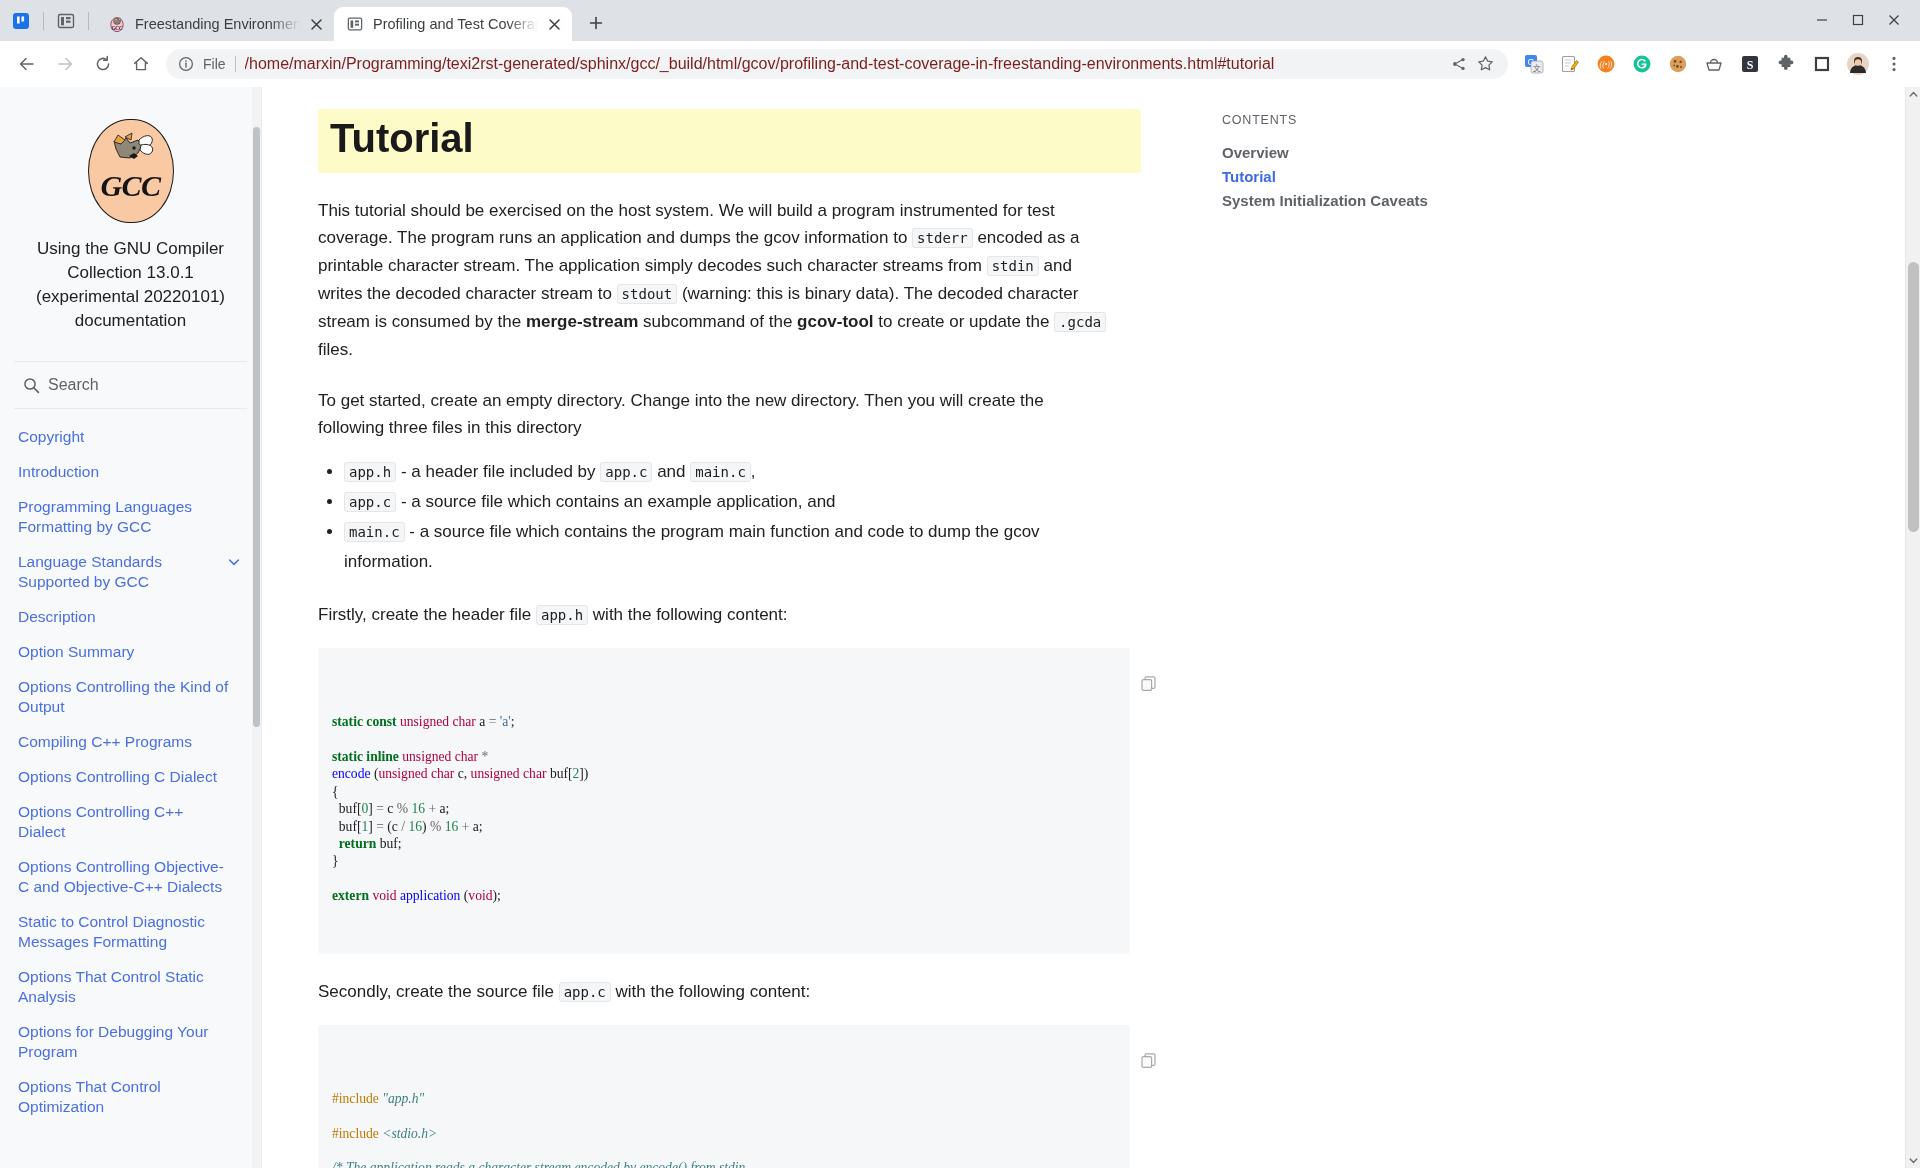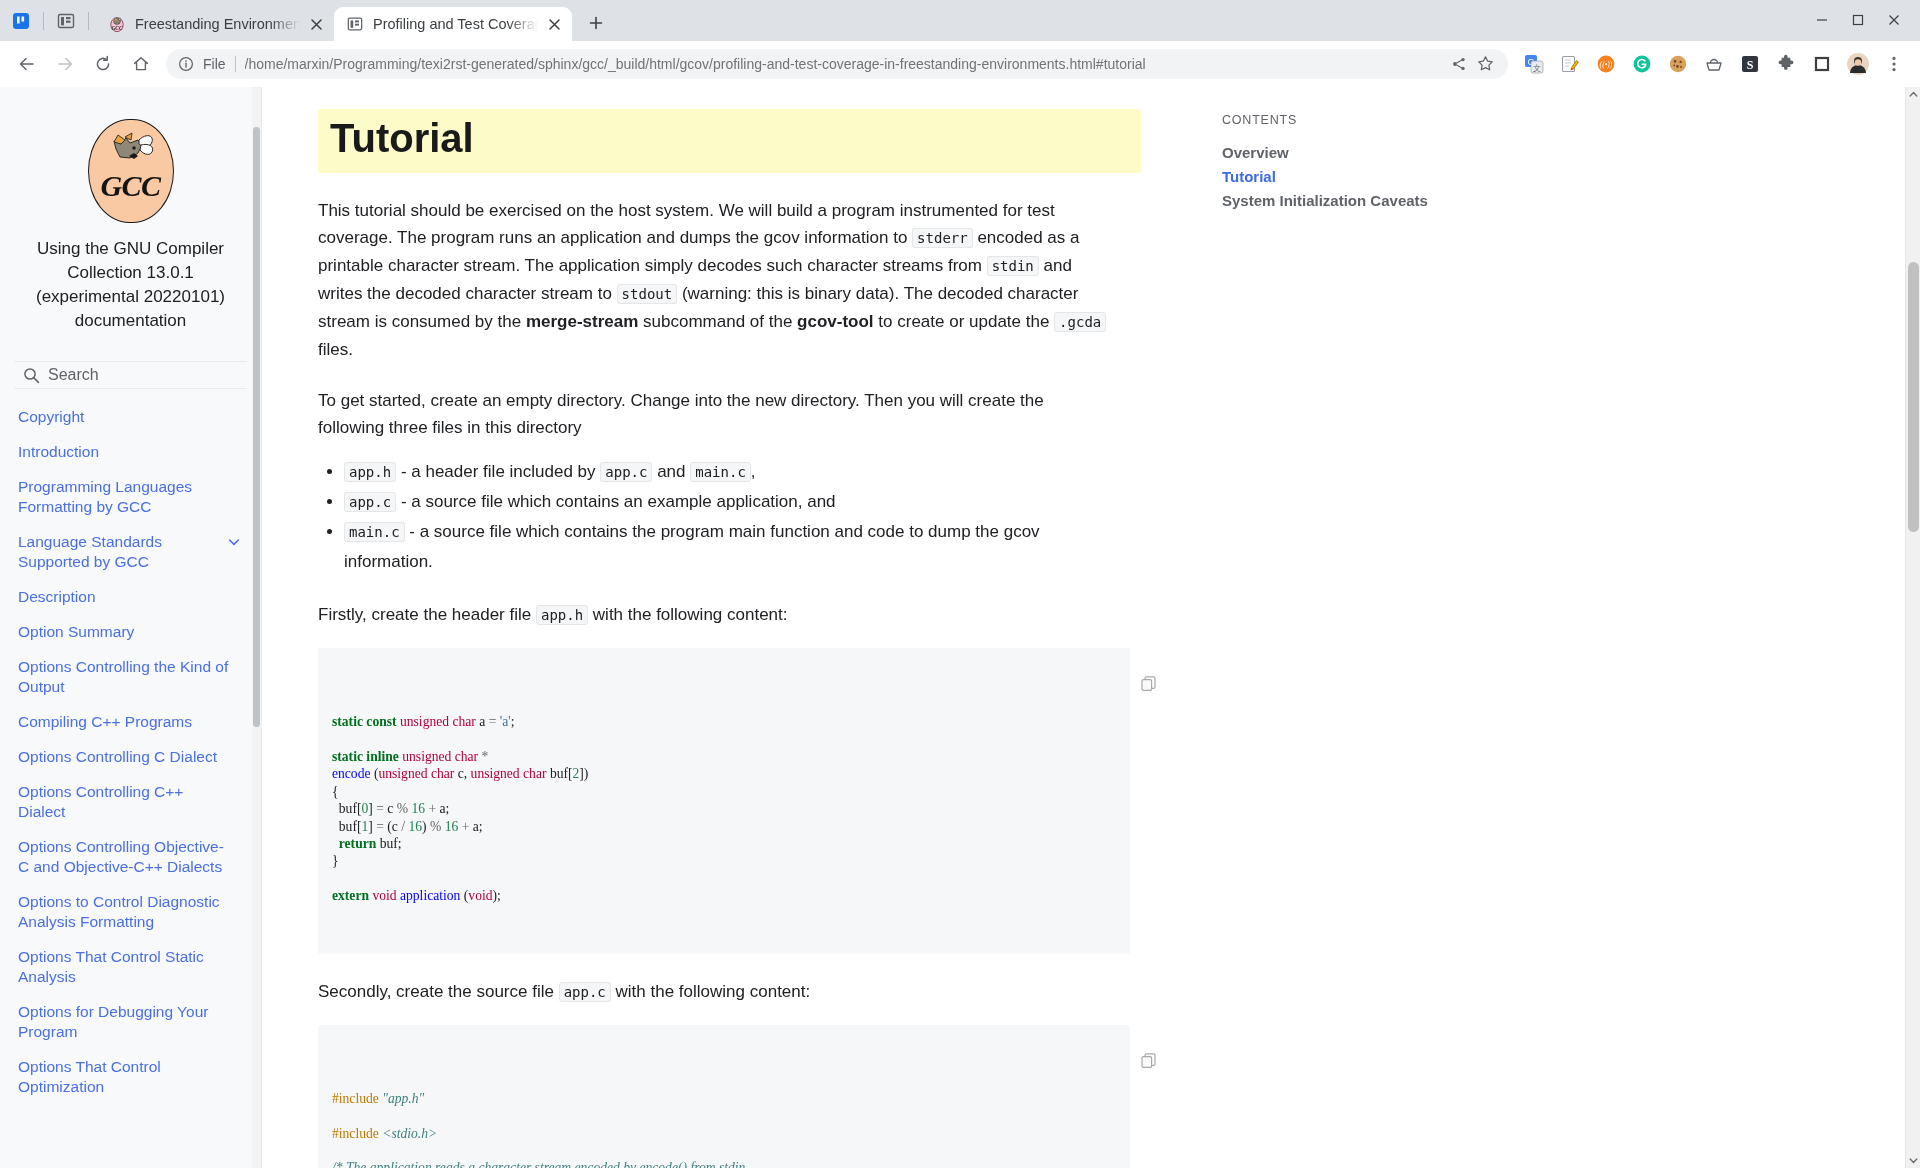--- a/index.html
+++ b/index.html
@@ -65,21 +65,21 @@
   }
   .tbtn { width: 30px; height: 30px; display:flex; align-items:center; justify-content:center; border-radius:50%; margin: 0 4px; flex:0 0 30px;}
   .omnibox {
     flex: 1 1 auto; height: 30px; background: #f1f3f4;
     border-radius: 16px; display: flex; align-items: center;
     padding: 0 10px 0 12px; margin: 0 8px 0 6px; min-width: 0;
   }
   .omnibox .infoicon { flex: 0 0 18px; margin-right: 7px; display:flex;align-items:center;}
   .omnibox .scheme { font-size: 14px; color: #5f6368; margin-right: 9px; flex:0 0 auto;}
   .omnibox .divider { width:1px; height:16px; background:#bdc1c6; margin-right:9px; flex:0 0 1px;}
-  .omnibox .urltext { font-size: 14px; color: #737373; white-space: nowrap; overflow: hidden; flex: 1 1 auto; }
+  .omnibox .urltext { font-size: 16px; color: #7f1d1d; white-space: nowrap; overflow: hidden; flex: 1 1 auto; }
   .omnibox .obtn { width: 26px; height: 26px; display:flex;align-items:center;justify-content:center;border-radius:50%; flex:0 0 26px;}
   .exticon { width: 30px; height: 30px; display:flex;align-items:center;justify-content:center;border-radius:50%; margin: 0 3px; flex:0 0 30px;}
 
   
   .viewport { flex: 1 1 auto; background:#ffffff; display: flex; position: relative; overflow: hidden; }
 
   
   .left-sidebar {
     width: 262px; flex: 0 0 262px;
     background: #f8f9fb;
@@ -99,21 +99,21 @@
     position:absolute; width:100%; text-align:center; top: 50px;
     font-family: "Liberation Serif", serif; font-style: italic; font-weight: bold;
     font-size: 30px; color: #141414; letter-spacing: -0.5px;
   }
   .gnu-head { position:absolute; left: 20px; top: 12px; width: 50px; height: 40px; }
   .site-title {
     text-align:center; font-size: 17px; line-height: 24px; color: #202124;
     margin-top: 14px; padding: 0 6px;
   }
   .search-box {
-    margin: 28px 14px 0 14px; height: 28px;
+    margin: 28px 14px 0 14px; height: 48px;
     border-top: 1px solid #e8eaed; border-bottom: 1px solid #e8eaed;
     display: flex; align-items: center; padding: 0 6px;
   }
   .search-box .sicon { width: 22px; display:flex;align-items:center;justify-content:center; margin-right:6px;}
   .search-box .splaceholder { font-size: 16px; color: #5f6368; }
   .nav { padding: 18px 0 0 0; }
   .nav-item {
     display: flex; align-items: flex-start;
     padding: 0 18px 0 18px; margin-bottom: 15px;
     position: relative;
@@ -470,21 +470,21 @@
           <div class="nav-item">
             <a>Options Controlling C Dialect</a>
           </div>
           <div class="nav-item">
             <a>Options Controlling C++ Dialect</a>
           </div>
           <div class="nav-item">
             <a>Options Controlling Objective-C and Objective-C++ Dialects</a>
           </div>
           <div class="nav-item">
-            <a>Options to Control Diagnostic Analysis Formatting</a>
+            <a>Static to Control Diagnostic Messages Formatting</a>
           </div>
           <div class="nav-item">
             <a>Options That Control Static Analysis</a>
           </div>
           <div class="nav-item">
             <a>Options for Debugging Your Program</a>
           </div>
           <div class="nav-item">
             <a>Options That Control Optimization</a>
           </div>

